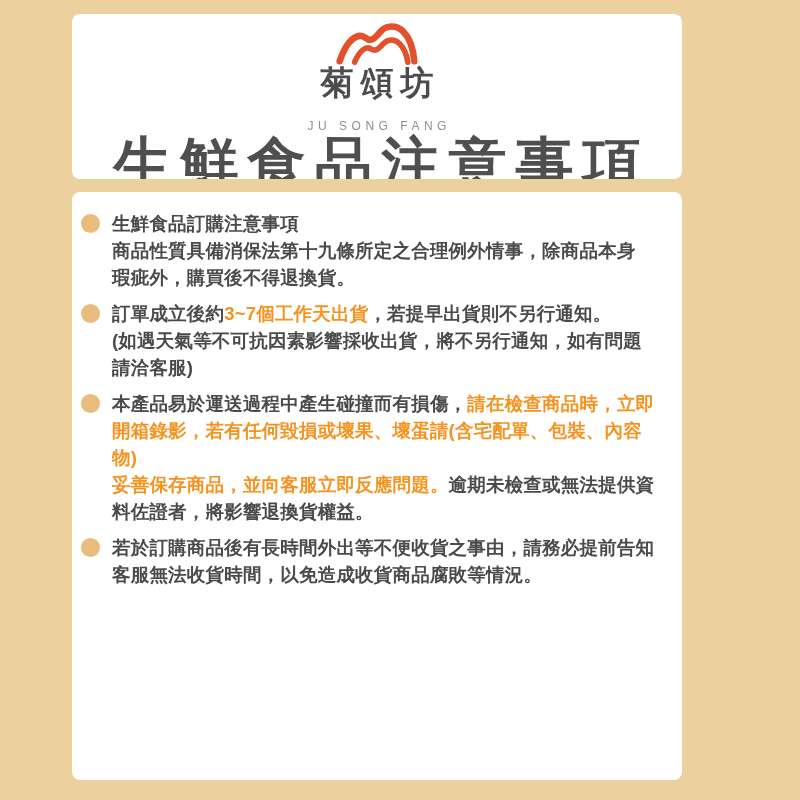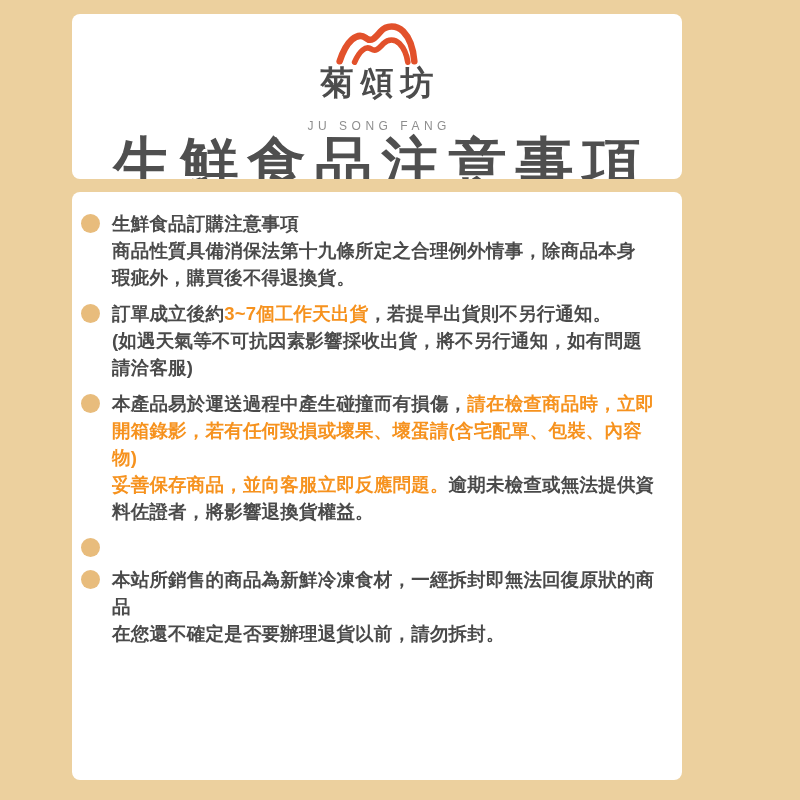--- a/index.html
+++ b/index.html
@@ -120,20 +120,17 @@
       </div>
       <div class="note">
         <span class="dot"></span>
         <p class="note-text"><span class="seg-dark">本產品易於運送過程中產生碰撞而有損傷，</span><span class="seg-orange">請在檢查商品時，立即
 開箱錄影，若有任何毀損或壞果、壞蛋請(含宅配單、包裝、內容物)
 妥善保存商品，並向客服立即反應問題。</span><span class="seg-dark">逾期未檢查或無法提供資
 料佐證者，將影響退換貨權益。</span></p>
       </div>
       <div class="note">
         <span class="dot"></span>
-      </div>
-      <div class="note">
-        <span class="dot"></span>
-        <p class="note-text"><span class="seg-dark">本站所銷售的商品為新鮮冷凍食材，一經拆封即無法回復原狀的商品
-在您還不確定是否要辦理退貨以前，請勿拆封。</span></p>
+        <p class="note-text"><span class="seg-dark">若於訂購商品後有長時間外出等不便收貨之事由，請務必提前告知
+客服無法收貨時間，以免造成收貨商品腐敗等情況。</span></p>
       </div>
     </div>
 </div>
 
 </body></html>

